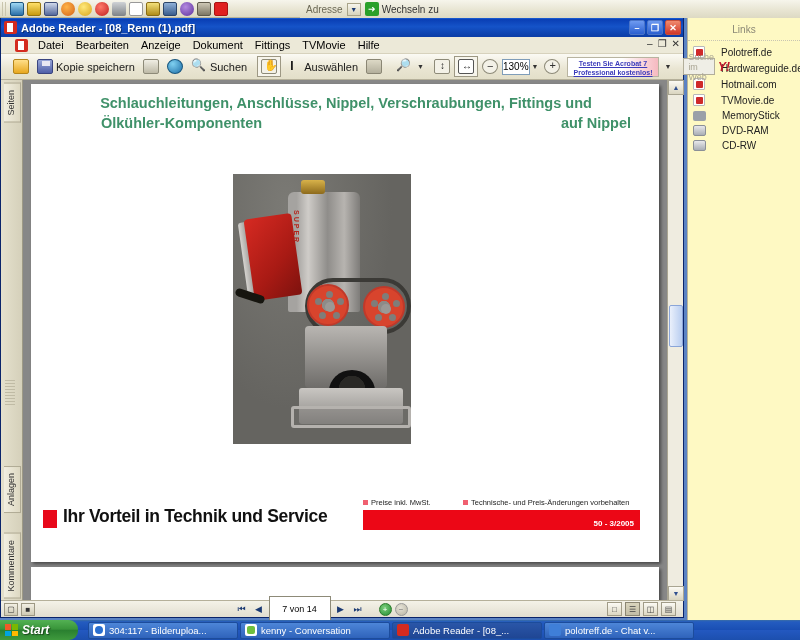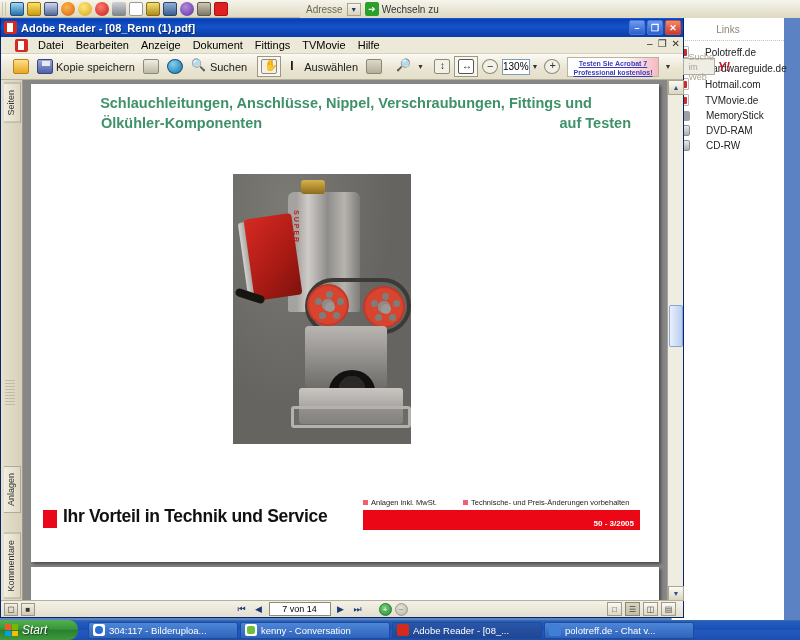--- a/index.html
+++ b/index.html
@@ -39,22 +39,22 @@
                border:1px solid #a9a489; display:flex; align-items:center; justify-content:center;
                font-size:7px; color:#1b3a73; }
   .go-btn { display:flex; align-items:center; gap:3px; font-size:10px; color:#333; padding-right:4px;}
   .go-arrow { width:14px;height:14px;background:#2aa02a;border-radius:2px;color:#fff;
               display:flex;align-items:center;justify-content:center;font-size:9px;}
 
   .ie-body { position:absolute; left:0; top:18px; width:800px; height:602px; background:#5b83c4; }
 
   
   .links-pane {
-    position:absolute; right:16px; top:18px; width:113px; height:602px;
-    background:#ffffff; border-left:1px solid #b9b49a;
+    position:absolute; right:0; top:18px; width:113px; height:602px;
+    background:#fef9c3; border-left:1px solid #b9b49a;
     padding-top:2px;
   }
   .links-title { text-align:center; color:#8a8775; font-size:10px; padding:4px 0 5px 0;
      border-bottom:1px dotted #c9c5b2; }
   .links-list { padding:3px 0 0 5px; }
   .link-item { display:flex; align-items:center; gap:16px; padding:2px 0; font-size:10px; color:#222; }
   .ic-ie { width:12px;height:12px;background:#fff;border:1px solid #b8b8b8;border-radius:1px;
            position:relative; flex:none;}
   .ic-ie::after{content:"";position:absolute;left:2px;top:2px;width:7px;height:7px;
            background:#cf2a2a;border-radius:1px;}
@@ -225,21 +225,21 @@
   .sb-down { position:absolute; left:0; bottom:0; }
 
   .rd-status {
     position:absolute; left:0; bottom:0; width:682px; height:17px;
     background:linear-gradient(to bottom,#f4f2e8,#e2ded0); border-top:1px solid #b5b09a;
     display:flex; align-items:center; padding-left:3px; gap:3px;
   }
   .st-ic { width:14px;height:13px;background:linear-gradient(#f2efe3,#cfcab4);border:1px solid #9d9884;
            display:flex;align-items:center;justify-content:center;font-size:8px;color:#333;}
   .st-spacer{flex:1;}
-  .pgbox{width:62px;height:14px;background:#fff;border:1px solid #8d8a78;
+  .pgbox{width:62px;height:26px;background:#fff;border:1px solid #8d8a78;
          display:flex;align-items:center;justify-content:center;font-size:9px;}
   .nav-b{width:14px;height:13px;display:flex;align-items:center;justify-content:center;
          font-size:9px;color:#1b3a73;}
   .zoom-circ{width:13px;height:13px;border-radius:50%;border:1px solid #2a7a2a;
      background:radial-gradient(circle at 40% 35%,#7ed07e,#1f8a2f);color:#fff;font-size:8px;
      display:flex;align-items:center;justify-content:center;}
   .zoom-circ.gray{border-color:#999;background:radial-gradient(circle at 40% 35%,#e6e3d7,#b8b4a2);color:#777;}
   .view-b{width:15px;height:14px;background:linear-gradient(#fbfaf4,#dcd7c2);border:1px solid #a09b87;
           display:flex;align-items:center;justify-content:center;font-size:8px;color:#444;}
   .view-b.active{background:linear-gradient(#d9d4bd,#c2bda6);border-color:#8b8673;}
@@ -247,21 +247,21 @@
   
   .taskbar {
     position:absolute; left:0; bottom:0; width:800px; height:20px;
     background:linear-gradient(to bottom,#3b6ea5 0%,#245cc0 9%,#1a4fb4 48%,#2358c0 52%,#1c4fae 100%);
     display:flex; align-items:center; gap:2px;
   }
   .startbtn {
     height:20px; width:78px;
     background:linear-gradient(to bottom,#53b153 0%,#39953a 45%,#2a8030 52%,#3f9a3d 100%);
     border-radius:0 9px 9px 0; display:flex; align-items:center; gap:4px; padding-left:5px;
-    color:#fff; font-weight:normal; font-style:italic; font-size:12px;
+    color:#fff; font-weight:bold; font-style:italic; font-size:12px;
     text-shadow:1px 1px 1px rgba(0,0,0,.5);
   }
   .flag{width:13px;height:12px;display:grid;grid-template-columns:1fr 1fr;grid-template-rows:1fr 1fr;gap:1px;}
   .flag i{display:block;}
   .flag i:nth-child(1){background:#f05a28;}
   .flag i:nth-child(2){background:#7ab800;}
   .flag i:nth-child(3){background:#00a3e0;}
   .flag i:nth-child(4){background:#ffb900;}
   .tb-gap{width:6px;}
   .tbtn {
@@ -462,21 +462,21 @@
       </div>
 
       <div class="doc-area">
 
         <div class="page">
 
           <div class="pdf-head">
             <span class="l1">Schlauchleitungen, Anschlüsse, Nippel, Verschraubungen, Fittings und</span>
             <span class="l2">
               <span>Ölkühler-Komponenten</span>
-              <span class="anfrage">auf Testen</span>
+              <span class="anfrage">auf Nippel</span>
             </span>
           </div>
 
           <div class="engine-wrap">
             <div class="engine-bg"></div>
             <div class="eng blk-main"></div>
             <div class="blk-text">SUPER</div>
             <div class="eng cap-top"></div>
             <div class="eng bar-silver"></div>
             <div class="eng red-head"></div>
@@ -500,21 +500,21 @@
             <div class="eng damper"></div>
             <div class="eng pan"></div>
             <div class="eng frame"></div>
           </div>
 
           <div class="vorteil-row">
             <div class="v-sq"></div>
             <div class="v-title">Ihr Vorteil in Technik und Service</div>
             <div class="note1">
               <span class="nsq"></span>
-              <span>Anlagen inkl. MwSt.</span>
+              <span>Preise inkl. MwSt.</span>
             </div>
             <div class="note2">
               <span class="nsq"></span>
               <span>Technische- und Preis-Änderungen vorbehalten</span>
             </div>
             <div class="red-bar">
               <span class="pg">50 - 3/2005</span>
             </div>
           </div>
 

